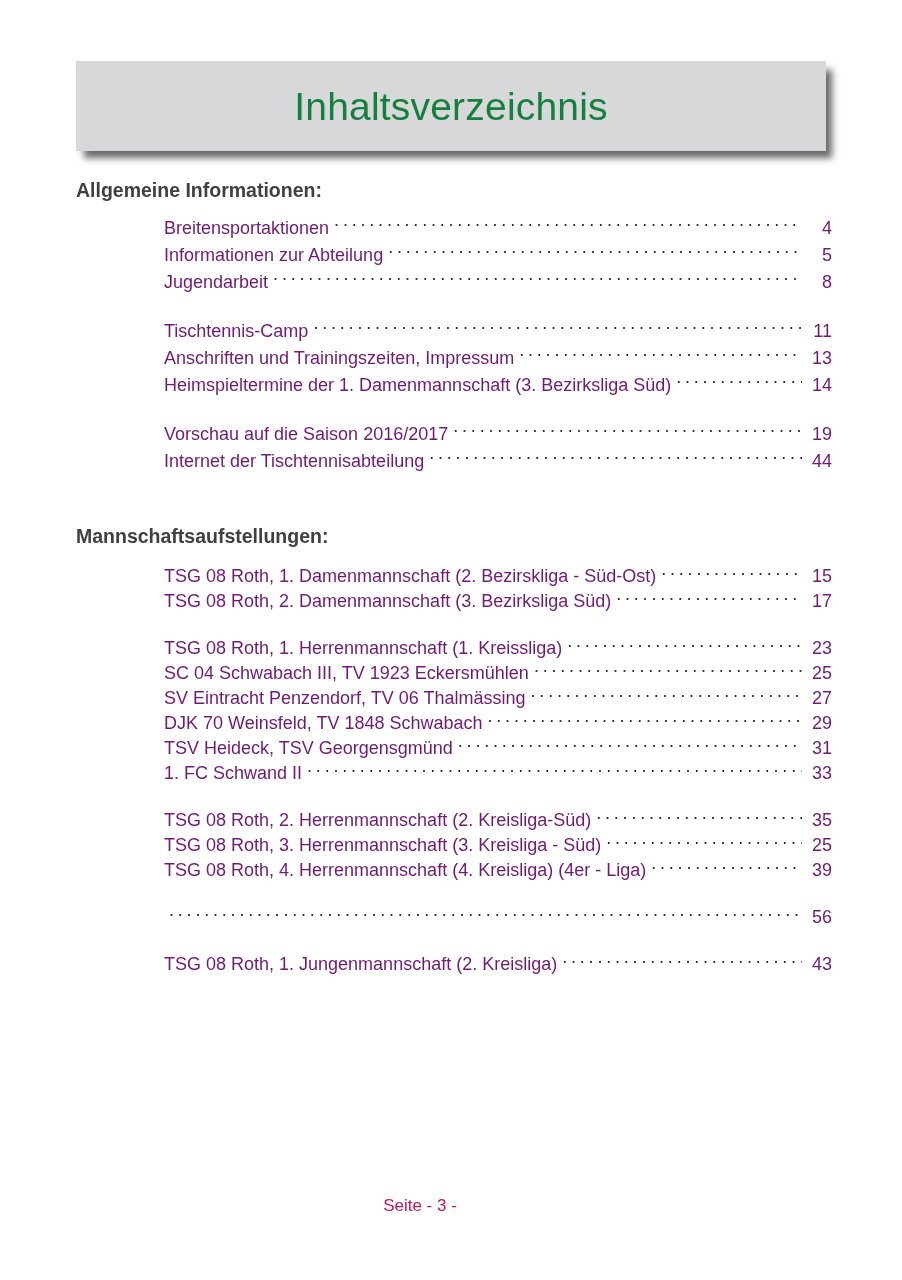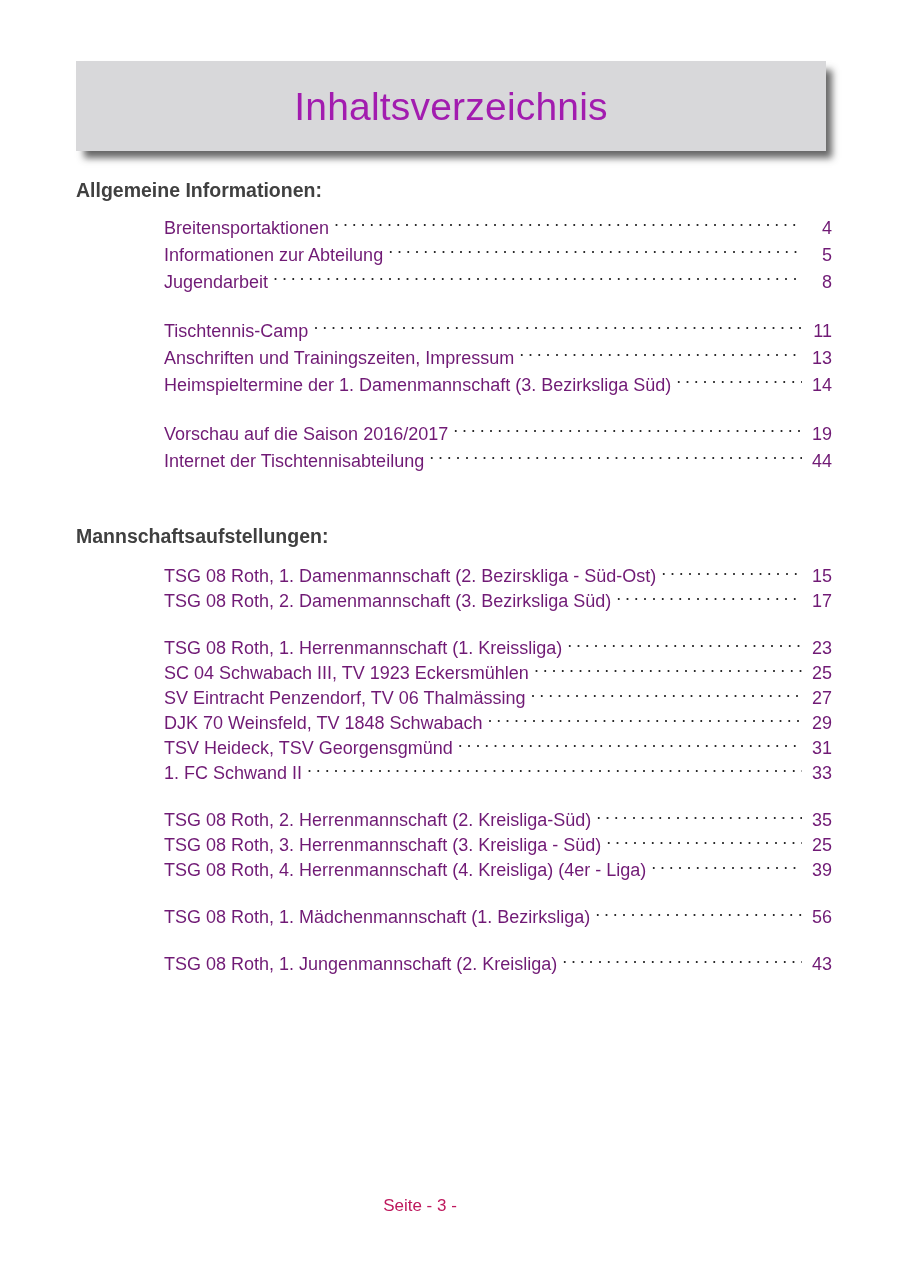--- a/index.html
+++ b/index.html
@@ -26,21 +26,21 @@
     background: #d8d8da;
     box-shadow: 7px 8px 7px -1px rgba(60,60,60,0.78);
     display: flex;
     align-items: center;
     justify-content: center;
   }
   #toc-header .title {
     font-size: 39px;
     font-weight: 400;
     letter-spacing: 0.2px;
-    color: #a21caf;
+    color: #15803d;
     line-height: 1;
     white-space: nowrap;
   }
 
   
   #toc-body {
     position: absolute;
     left: 0;
     top: 151px;
     width: 902px;
@@ -262,21 +262,20 @@
         <span class="label">TSG 08 Roth, 4. Herrenmannschaft (4. Kreisliga) (4er - Liga)</span>
         <span class="leader"></span>
         <span class="page">39</span>
       </div>
     </div>
 
     <div class="gap-md"></div>
 
     <div class="entries">
       <div class="entry">
-        <span class="label">TSG 08 Roth, 1. Mädchenmannschaft (1. Bezirksliga)</span>
         <span class="leader"></span>
         <span class="page">56</span>
       </div>
     </div>
 
     <div class="gap-md"></div>
 
     <div class="entries">
       <div class="entry">
         <span class="label">TSG 08 Roth, 1. Jungenmannschaft (2. Kreisliga)</span>

